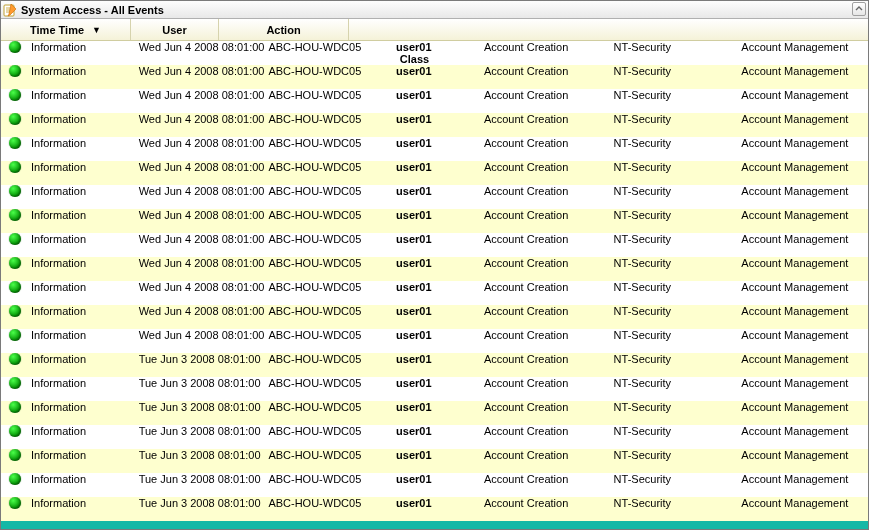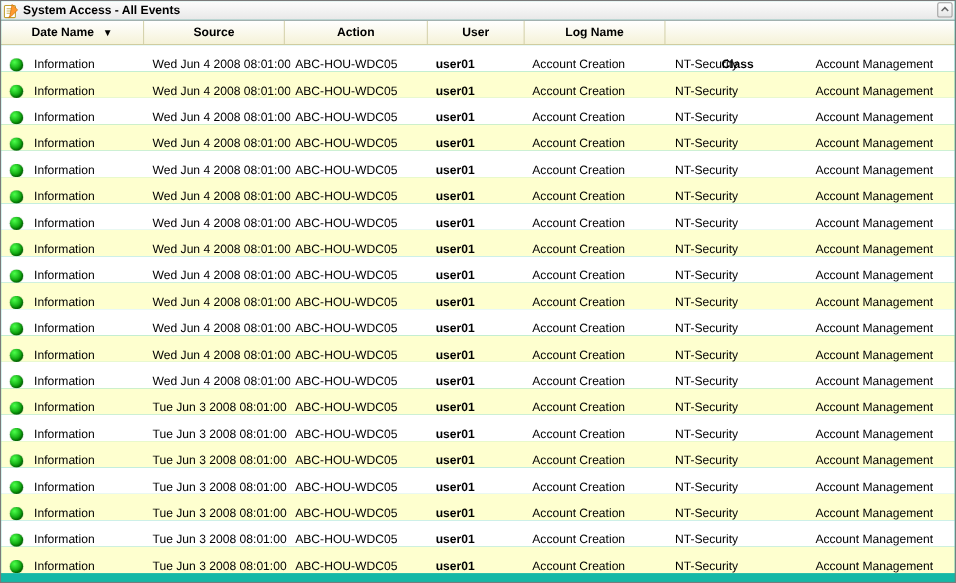--- a/index.html
+++ b/index.html
@@ -72,21 +72,21 @@
     margin-left: 8px;
     font-size: 9px;
     color: #000;
   }
   .rows {
     display: block;
   }
   .row {
     display: flex;
     height: 24px;
-    align-items: flex-end;
+    align-items: flex-start;
   }
   .row.even  { background: #ffffff; }
   .row.odd   { background: #feffcf; }
   .row .cell {
     display: flex;
     align-items: center;
     padding: 0 4px;
     font-size: 11px;
     white-space: nowrap;
     overflow: hidden;
@@ -129,35 +129,29 @@
     <span class="collapse">
       <svg width="8" height="8" viewBox="0 0 8 8">
           <path d="M1 5 L4 2 L7 5" fill="none" stroke="#666" stroke-width="1.4"></path>
         </svg>
     </span>
   </div>
 
   <div class="grid">
     <div class="headers">
       <div class="col c-date">
-        <span>Date Name</span>
+        <span>Time Time</span>
         <span class="sort-arrow">▼</span>
       </div>
-      <div class="col c-source">
-          <span>Source</span>
+      <div class="col c-user">
+          <span>User</span>
         </div>
       <div class="col c-action">
           <span>Action</span>
         </div>
-      <div class="col c-user">
-          <span>User</span>
-        </div>
-      <div class="col c-log">
-          <span>Log Name</span>
-        </div>
       <div class="col c-class">
           <span>Class</span>
         </div>
     </div>
     <div class="rows" id="rows">
         <div class="row even">
           <div class="cell c-sev">
             <span class="status-dot"></span>
             <span>Information</span>
           </div>

